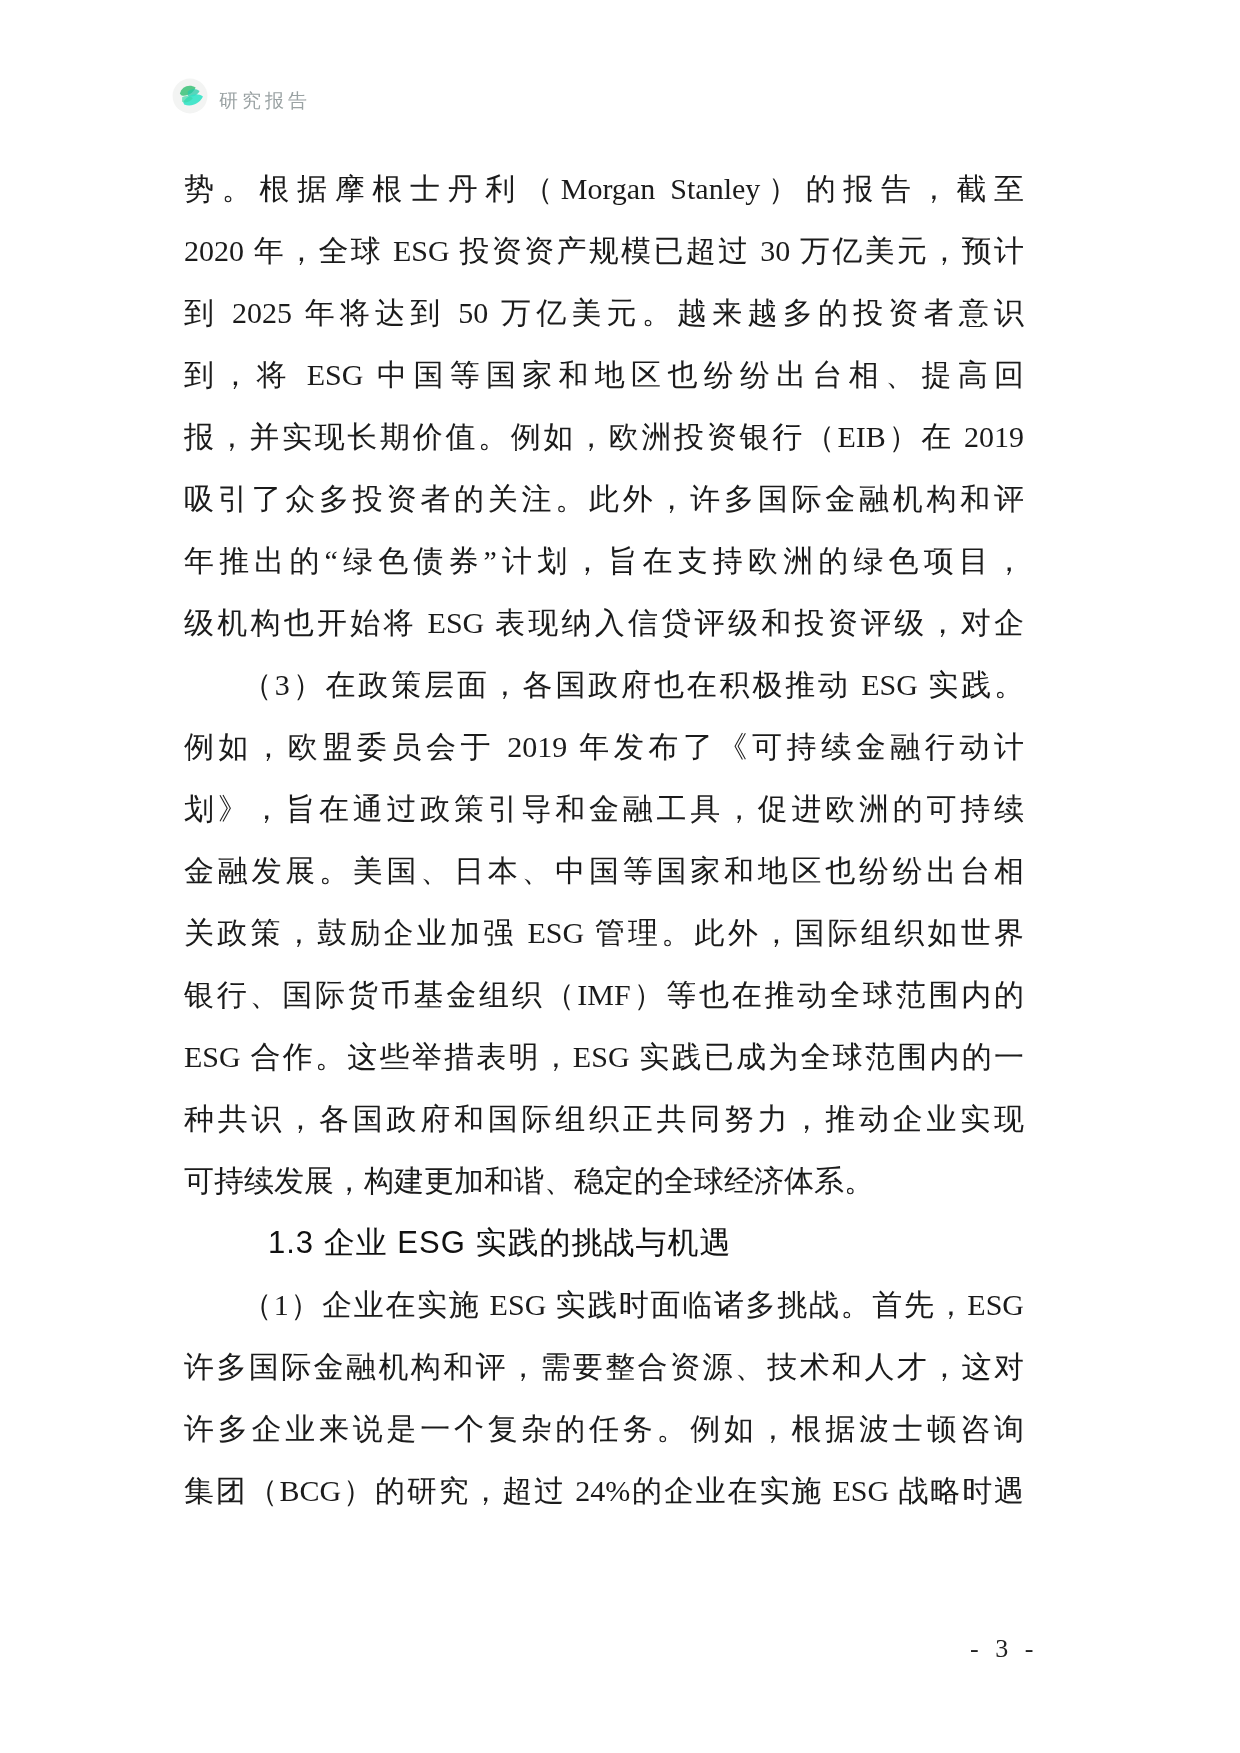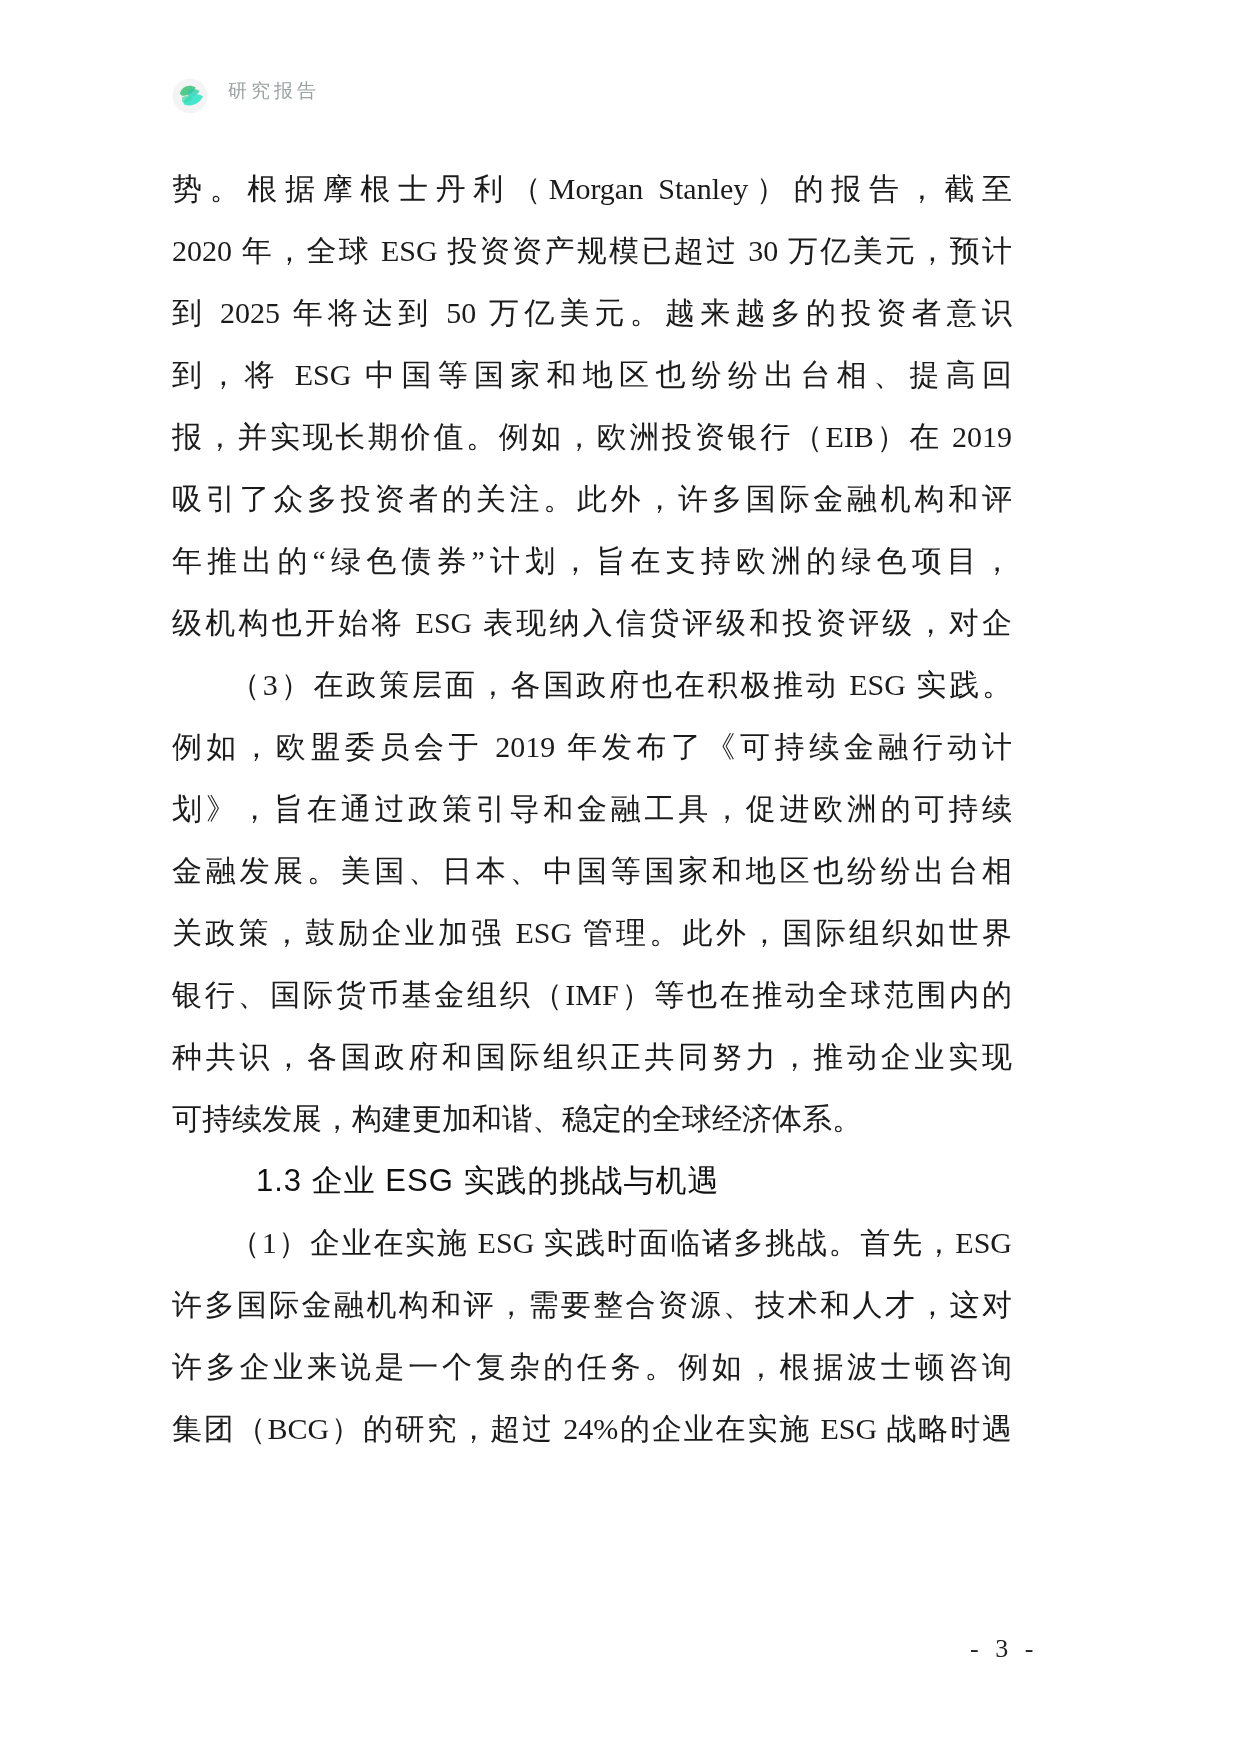--- a/index.html
+++ b/index.html
@@ -15,38 +15,38 @@
     overflow: hidden;
     font-family: "Liberation Serif", "DejaVu Serif", serif;
     color: #1b1b1b;
   }
   
   .page-header {
     position: absolute;
     left: 172px;
     top: 78px;
     display: flex;
-    align-items: flex-start;
-    gap: 20px;
+    align-items: flex-end;
+    gap: 11px;
   }
   .logo {
     width: 36px;
     height: 36px;
     display: block;
   }
   .brand {
     font-size: 19px;
     letter-spacing: 4px;
     color: #9aa2a3;
     font-family: "Liberation Serif", "DejaVu Serif", serif;
   }
   
   .doc {
     position: absolute;
-    left: 172px;
+    left: 184px;
     top: 158px;
     width: 840px;
   }
   .line {
     font-size: 30px;
     height: 62px;
     line-height: 62px;
     text-align: justify;
     text-align-last: justify;
     color: #1b1b1b;
@@ -106,20 +106,21 @@
       <div class="line">报，并实现长期价值。例如，欧洲投资银行（EIB）在 2019</div>
       <div class="line">吸引了众多投资者的关注。此外，许多国际金融机构和评</div>
       <div class="line">年推出的“绿色债券”计划，旨在支持欧洲的绿色项目，</div>
       <div class="line">级机构也开始将 ESG 表现纳入信贷评级和投资评级，对企</div>
       <div class="line indent">（3）在政策层面，各国政府也在积极推动 ESG 实践。</div>
       <div class="line">例如，欧盟委员会于 2019 年发布了《可持续金融行动计</div>
       <div class="line">划》，旨在通过政策引导和金融工具，促进欧洲的可持续</div>
       <div class="line">金融发展。美国、日本、中国等国家和地区也纷纷出台相</div>
       <div class="line">关政策，鼓励企业加强 ESG 管理。此外，国际组织如世界</div>
       <div class="line">银行、国际货币基金组织（IMF）等也在推动全球范围内的</div>
+      <div class="line">ESG 合作。这些举措表明，ESG 实践已成为全球范围内的一</div>
       <div class="line">种共识，各国政府和国际组织正共同努力，推动企业实现</div>
       <div class="line short">可持续发展，构建更加和谐、稳定的全球经济体系。</div>
       <div class="heading">1.3 企业 ESG 实践的挑战与机遇</div>
       <div class="line indent">（1）企业在实施 ESG 实践时面临诸多挑战。首先，ESG</div>
       <div class="line">许多国际金融机构和评，需要整合资源、技术和人才，这对</div>
       <div class="line">许多企业来说是一个复杂的任务。例如，根据波士顿咨询</div>
       <div class="line">集团（BCG）的研究，超过 24%的企业在实施 ESG 战略时遇</div>
     </main>
 
   <footer class="page-footer">

